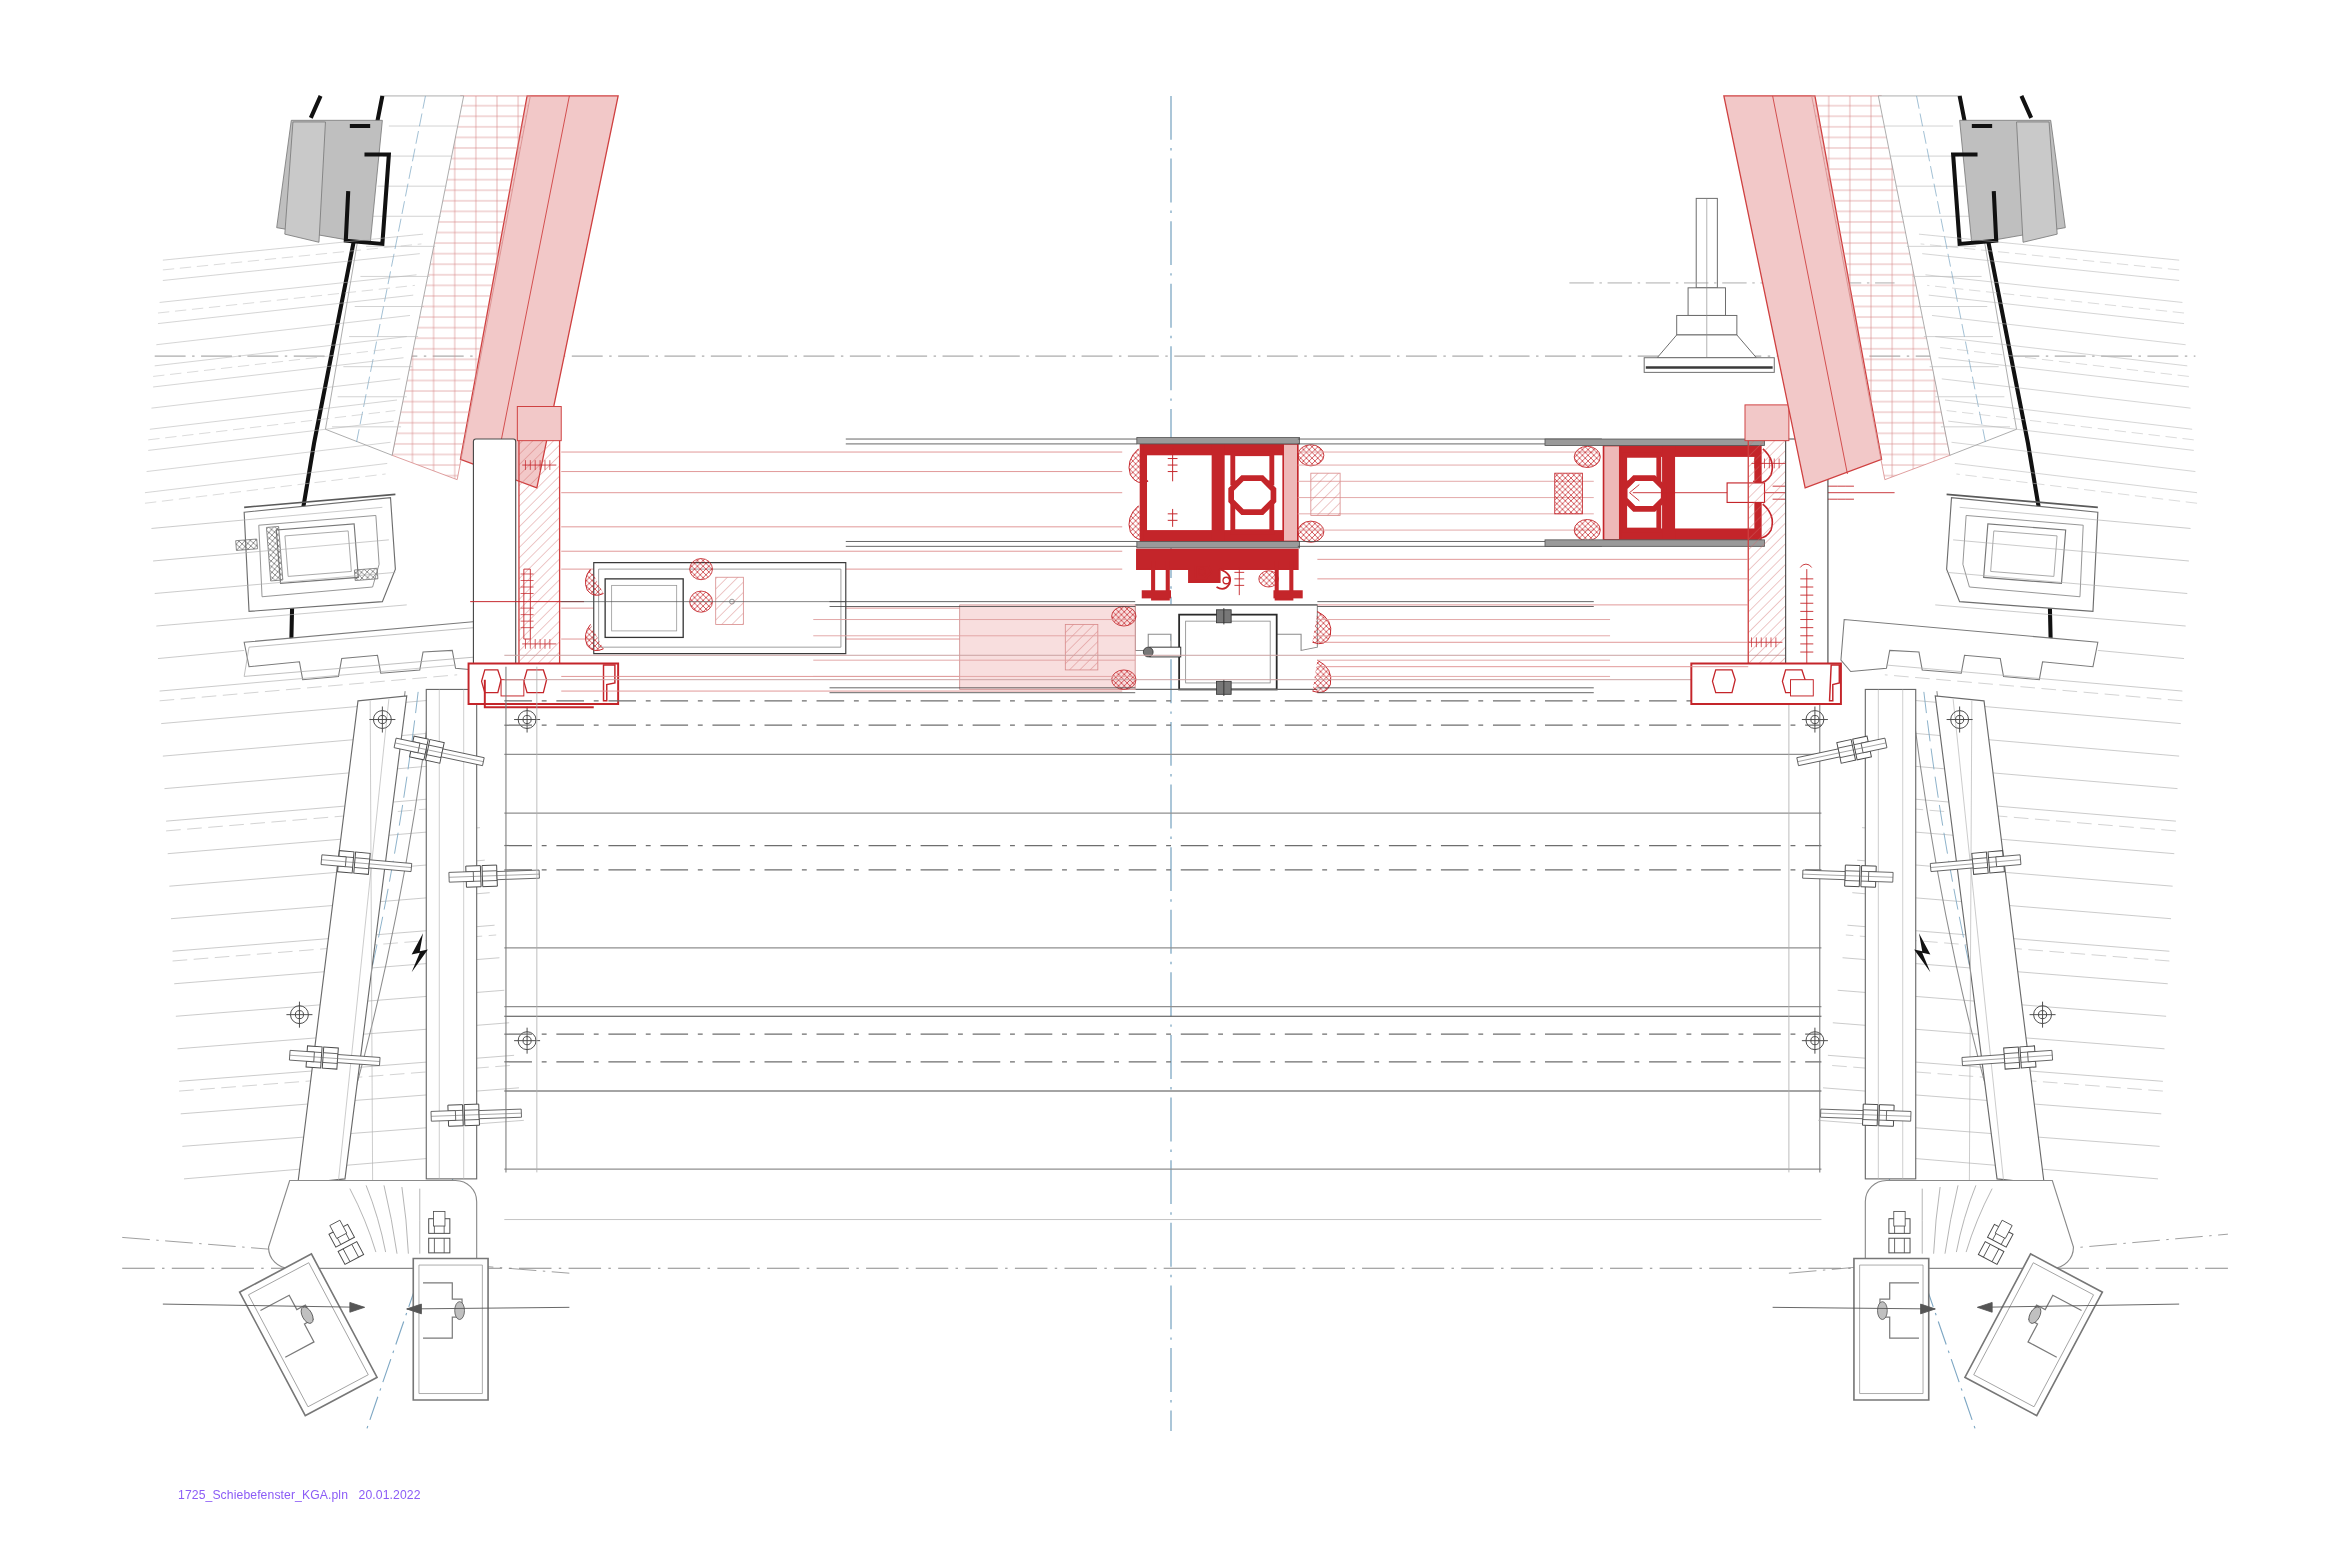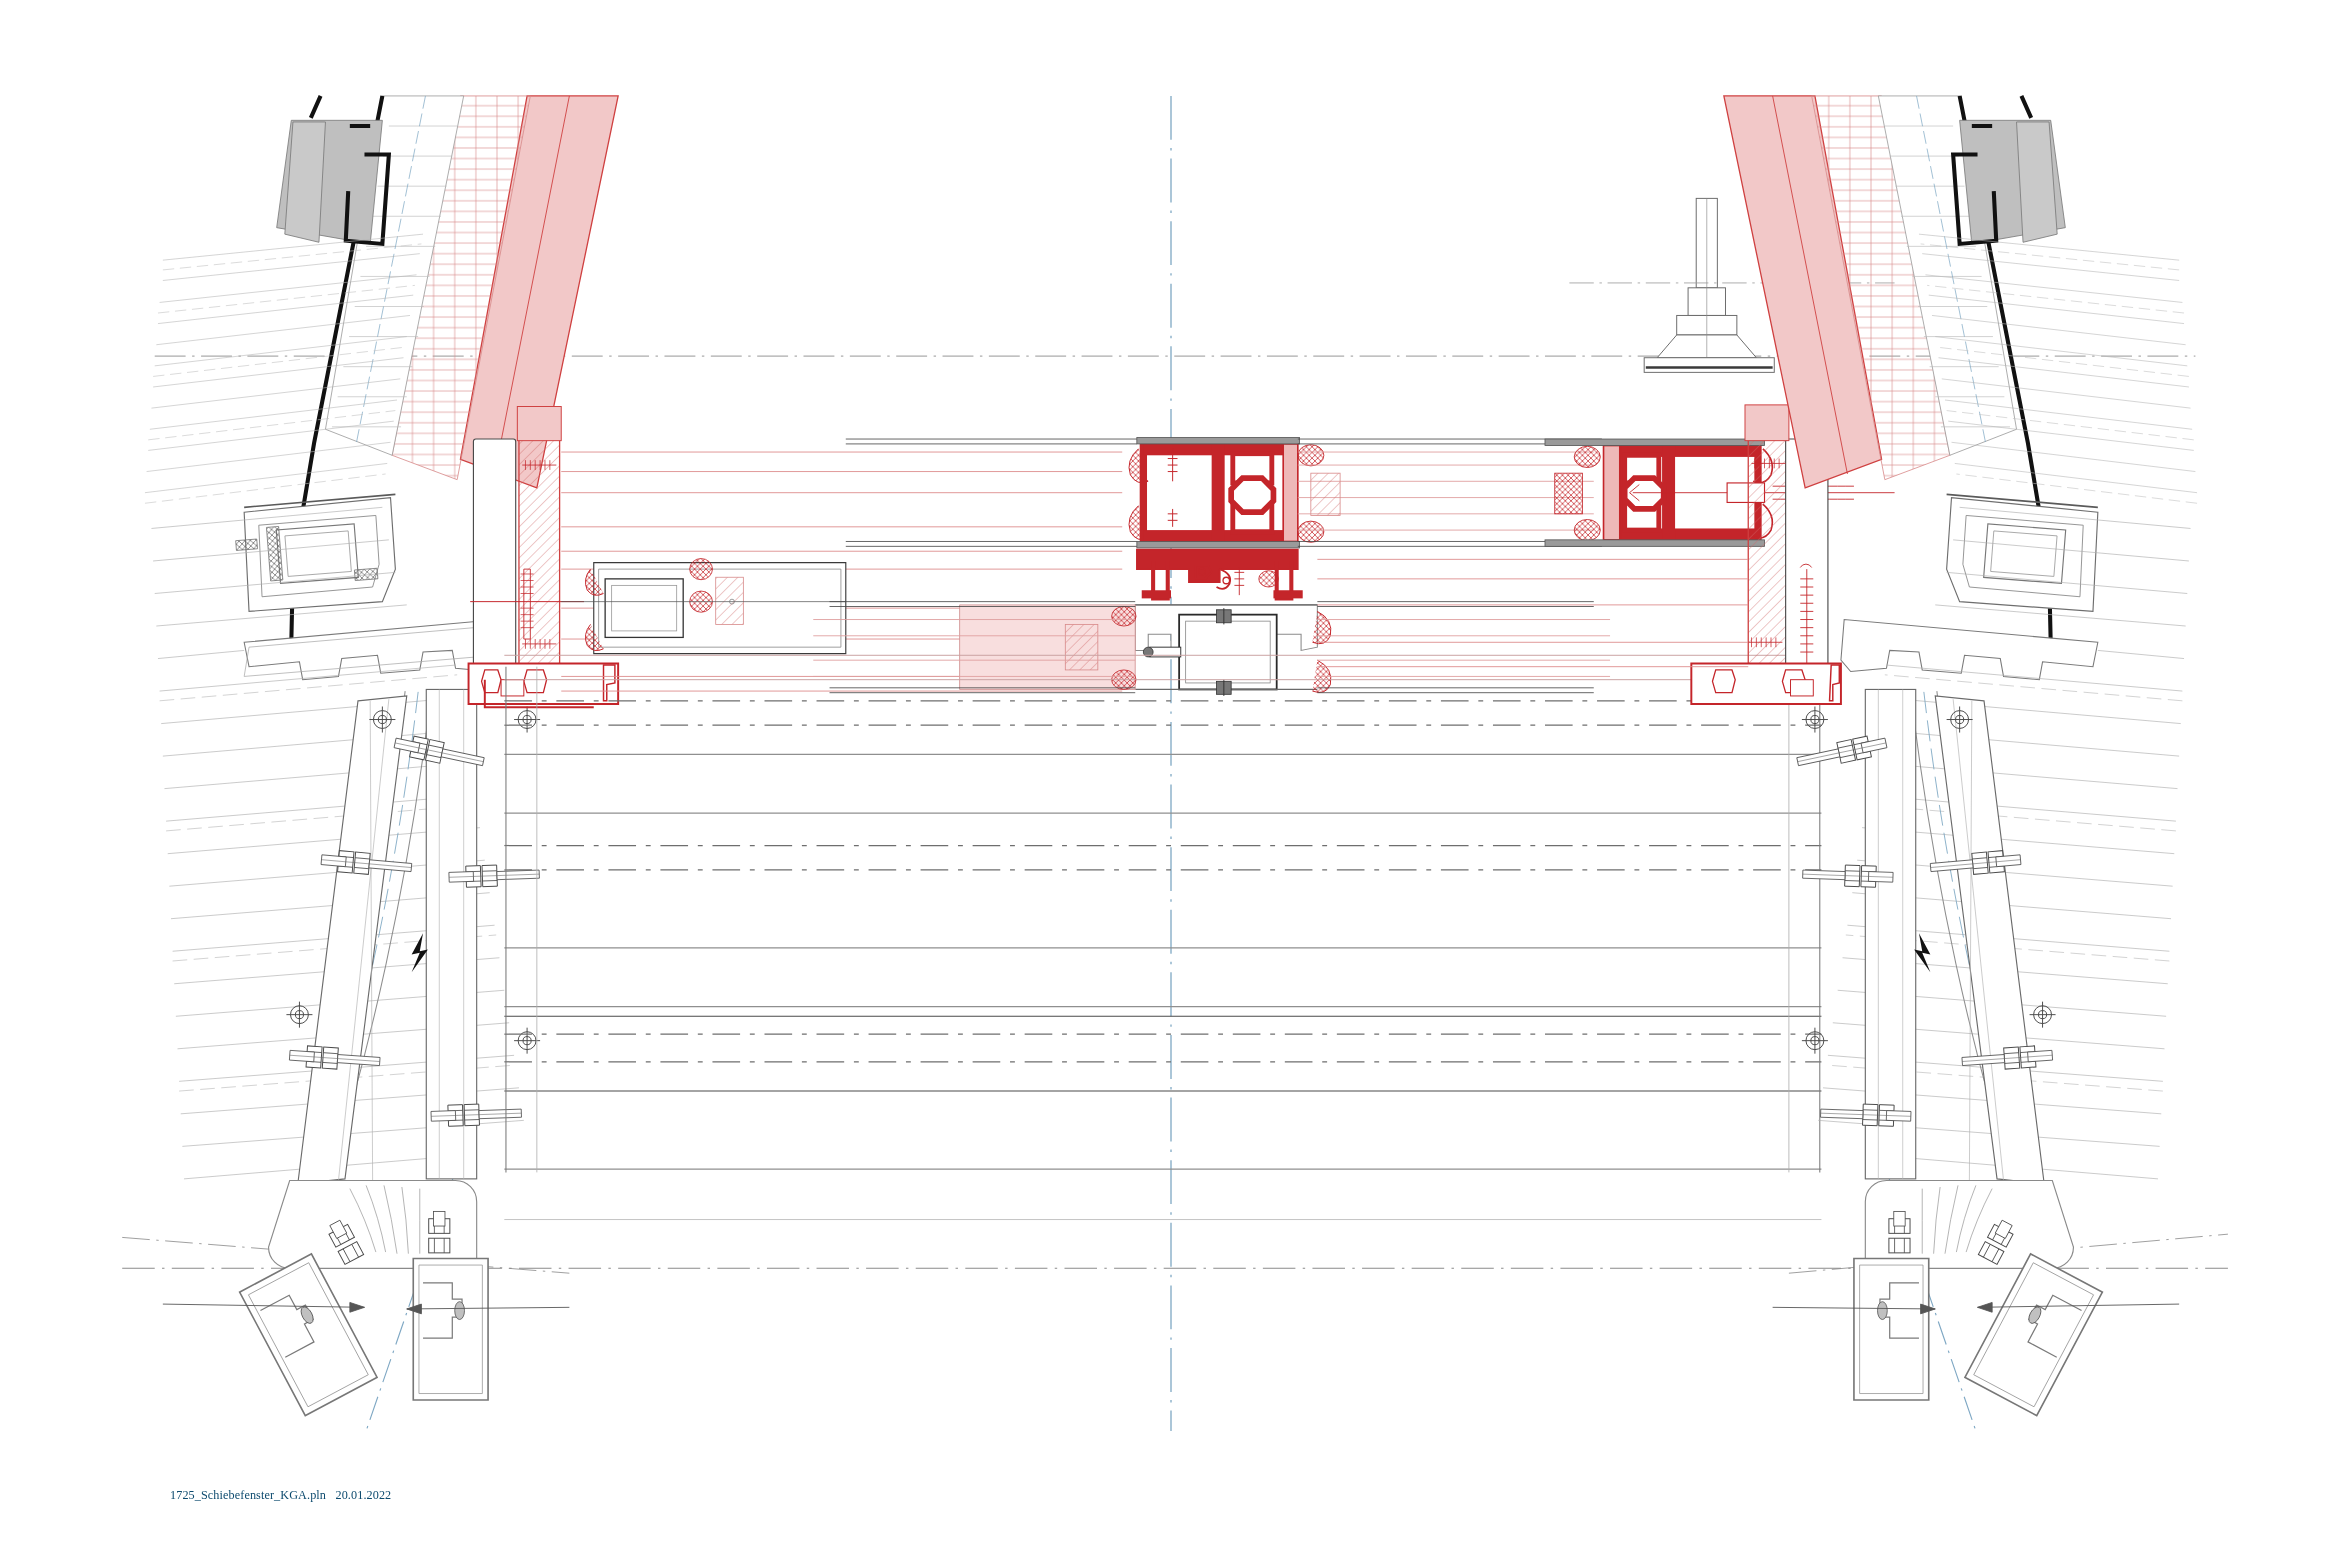--- a/index.html
+++ b/index.html
@@ -16,26 +16,25 @@
   .title-text{
     position:absolute;
     left:169px;top:67px;
     font-size:24.4px;
     letter-spacing:0.2px;
     color:#111111;
     white-space:pre;
   }
   .footer-text{
     position:absolute;
-    left:170px;top:1488px;
+    left:178px;top:1488px;
     font-size:12.2px;
     letter-spacing:0.1px;
-    color:#0c4a6e;
+    color:#8b5cf6;
     white-space:pre;
-    font-family:Liberation Serif, serif;
   }
 </style>
 </head>
 <body>
 
 <div id="sheet">
 
   <div class="title-text">gebäude e + f,   grundriss bestehend - neu</div>
 
   <svg id="drawing" viewBox="0 0 2880 1920" xmlns="http://www.w3.org/2000/svg">

